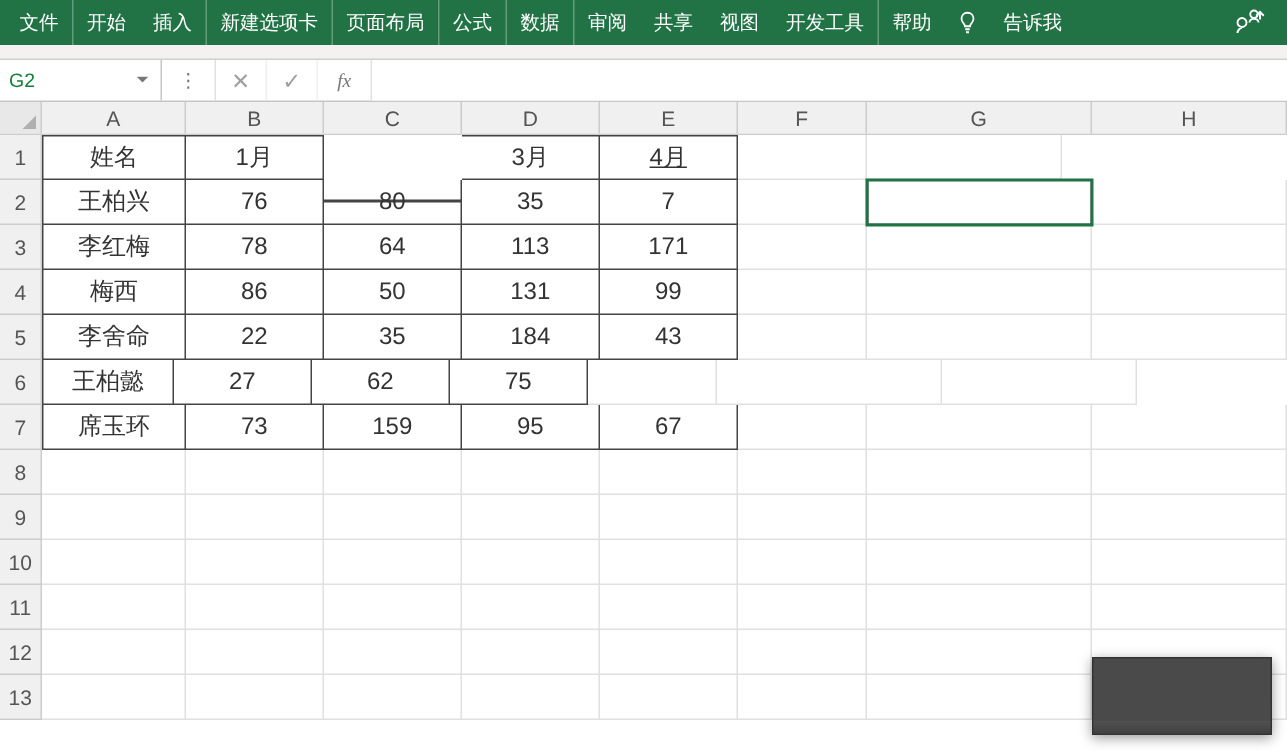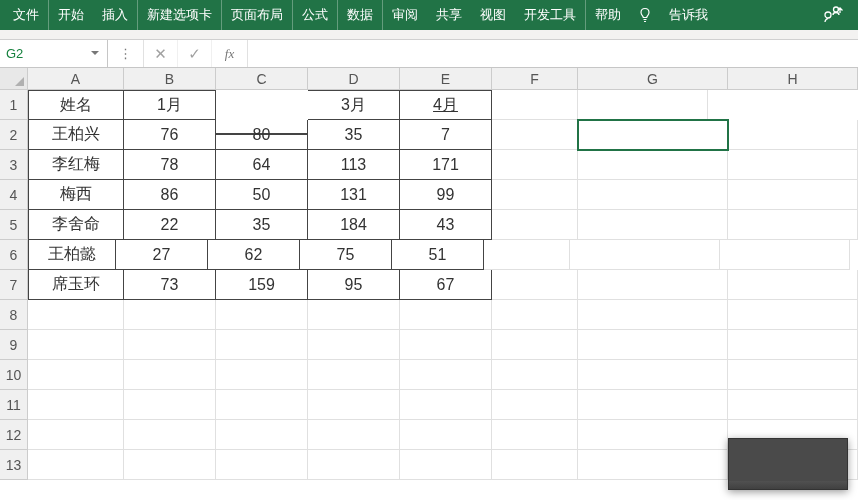--- a/index.html
+++ b/index.html
@@ -319,21 +319,20 @@
         <div class="cell" style="width: 86px;"></div>
         <div class="cell" style="width: 150px;"></div>
         <div class="cell" style="width: 130px;"></div>
       </div>
       <div class="row">
         <div class="row-h">6</div>
         <div class="cell bordered bleft" style="width: 88px;">王柏懿</div>
         <div class="cell bordered num" style="width: 92px;">27</div>
         <div class="cell bordered num" style="width: 92px;">62</div>
         <div class="cell bordered num" style="width: 92px;">75</div>
-        <div class="cell bordered num" style="width: 92px;">51</div>
         <div class="cell" style="width: 86px;"></div>
         <div class="cell" style="width: 150px;"></div>
         <div class="cell" style="width: 130px;"></div>
       </div>
       <div class="row">
         <div class="row-h">7</div>
         <div class="cell bordered bleft" style="width: 96px;">席玉环</div>
         <div class="cell bordered num" style="width: 92px;">73</div>
         <div class="cell bordered num" style="width: 92px;">159</div>
         <div class="cell bordered num" style="width: 92px;">95</div>

